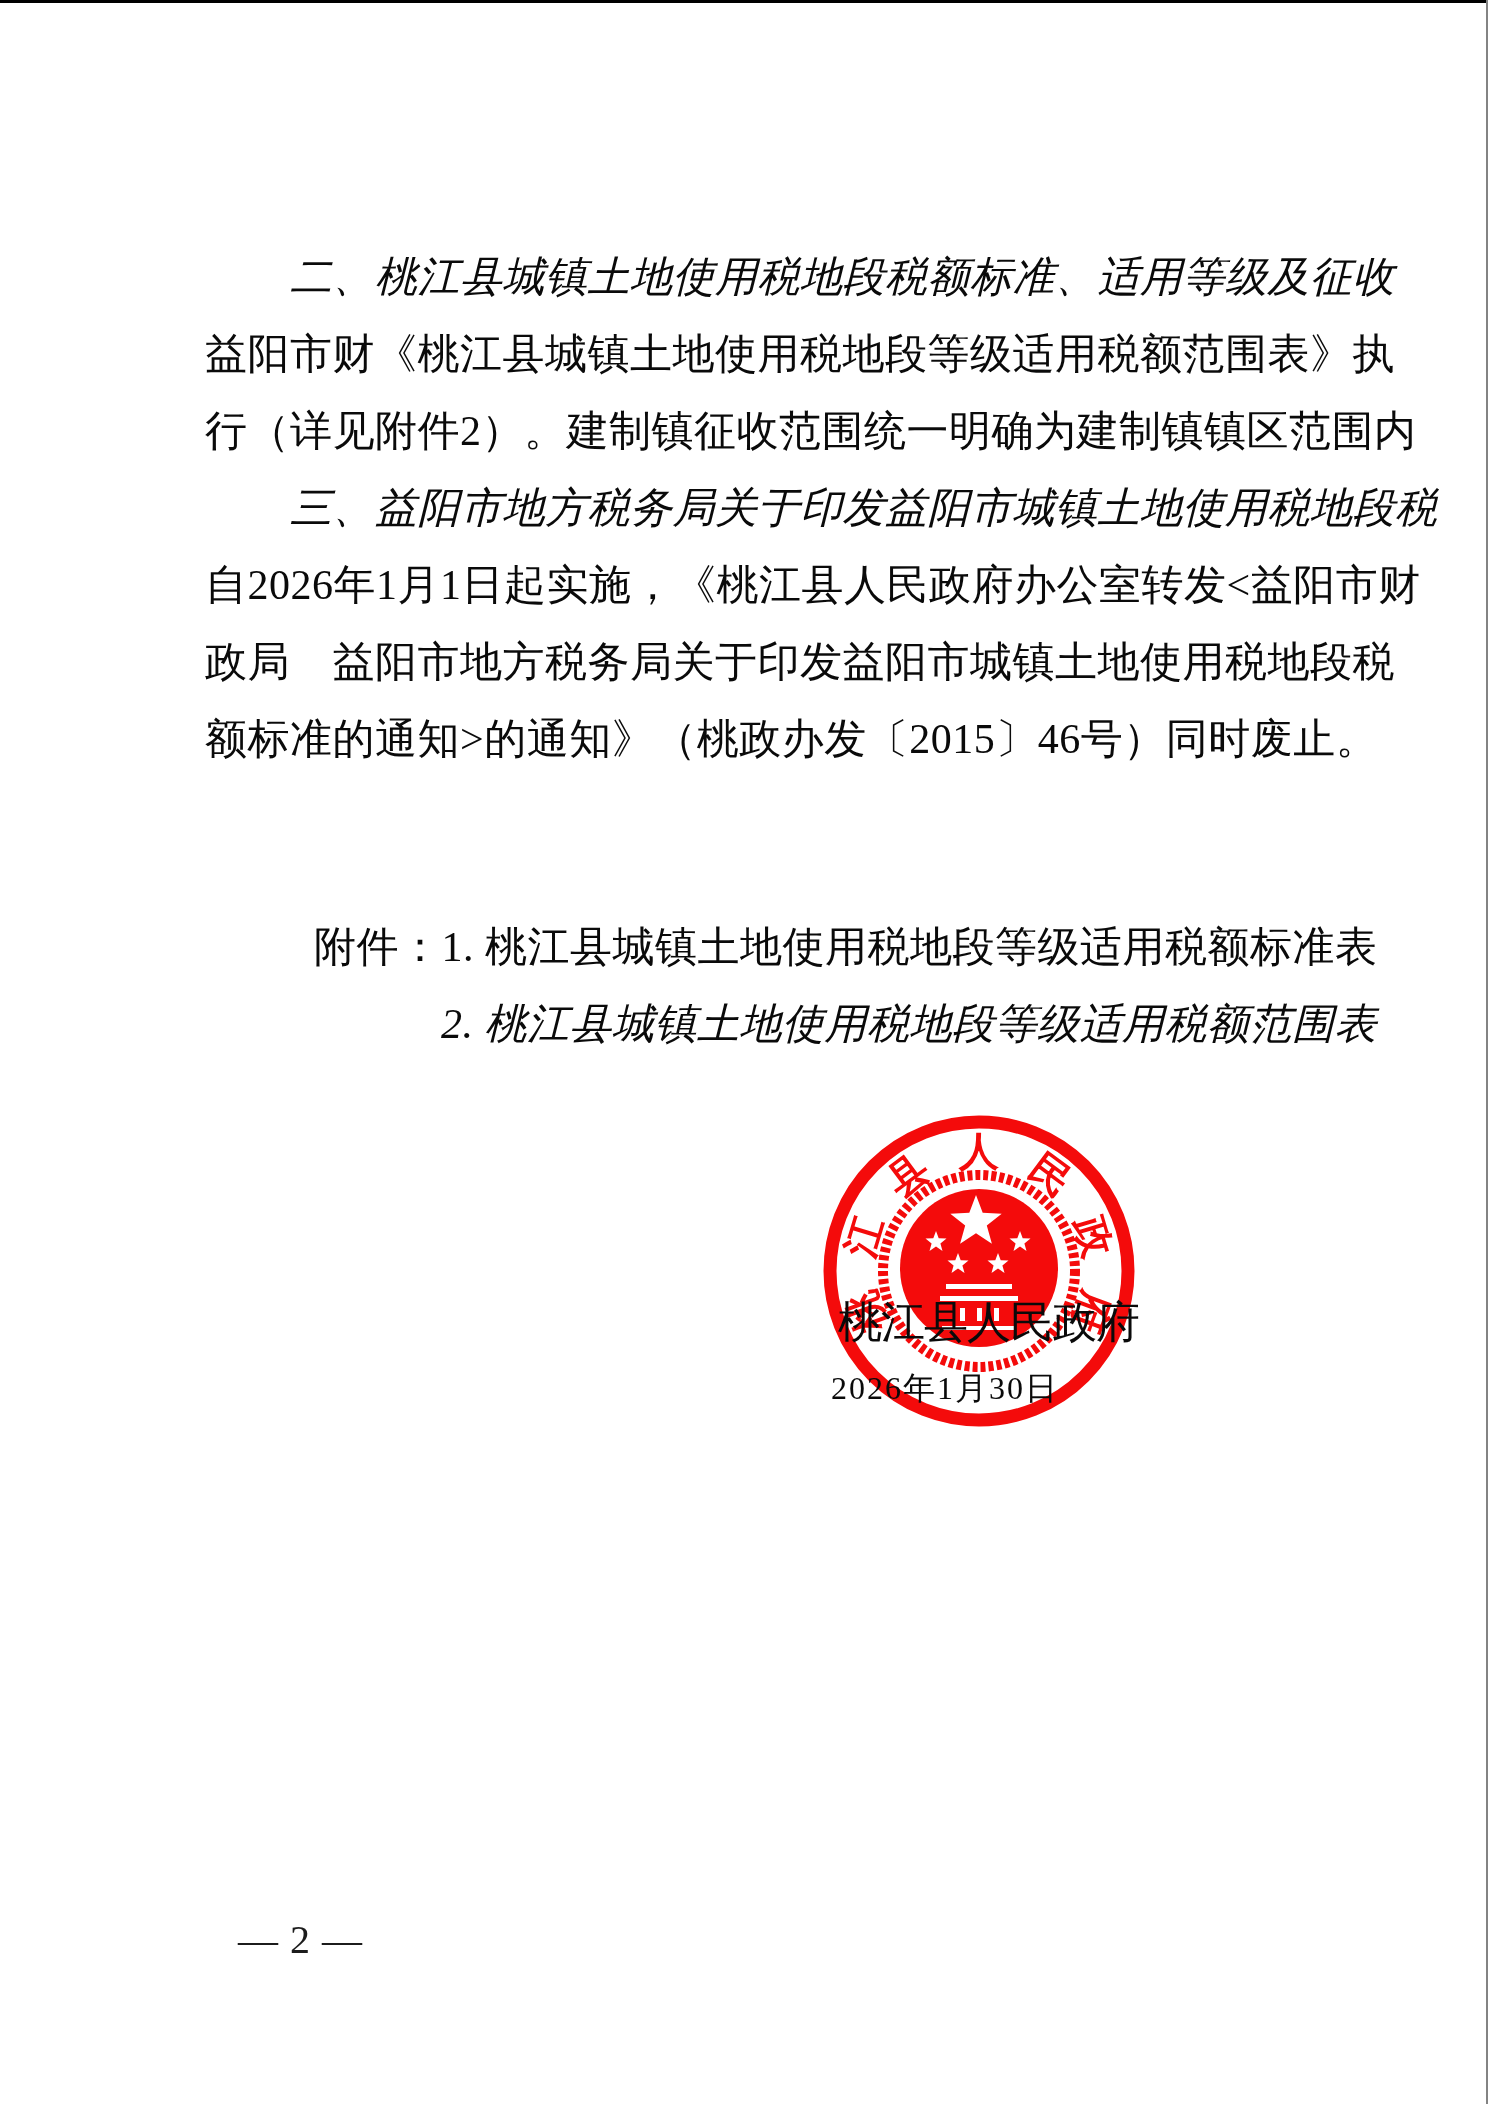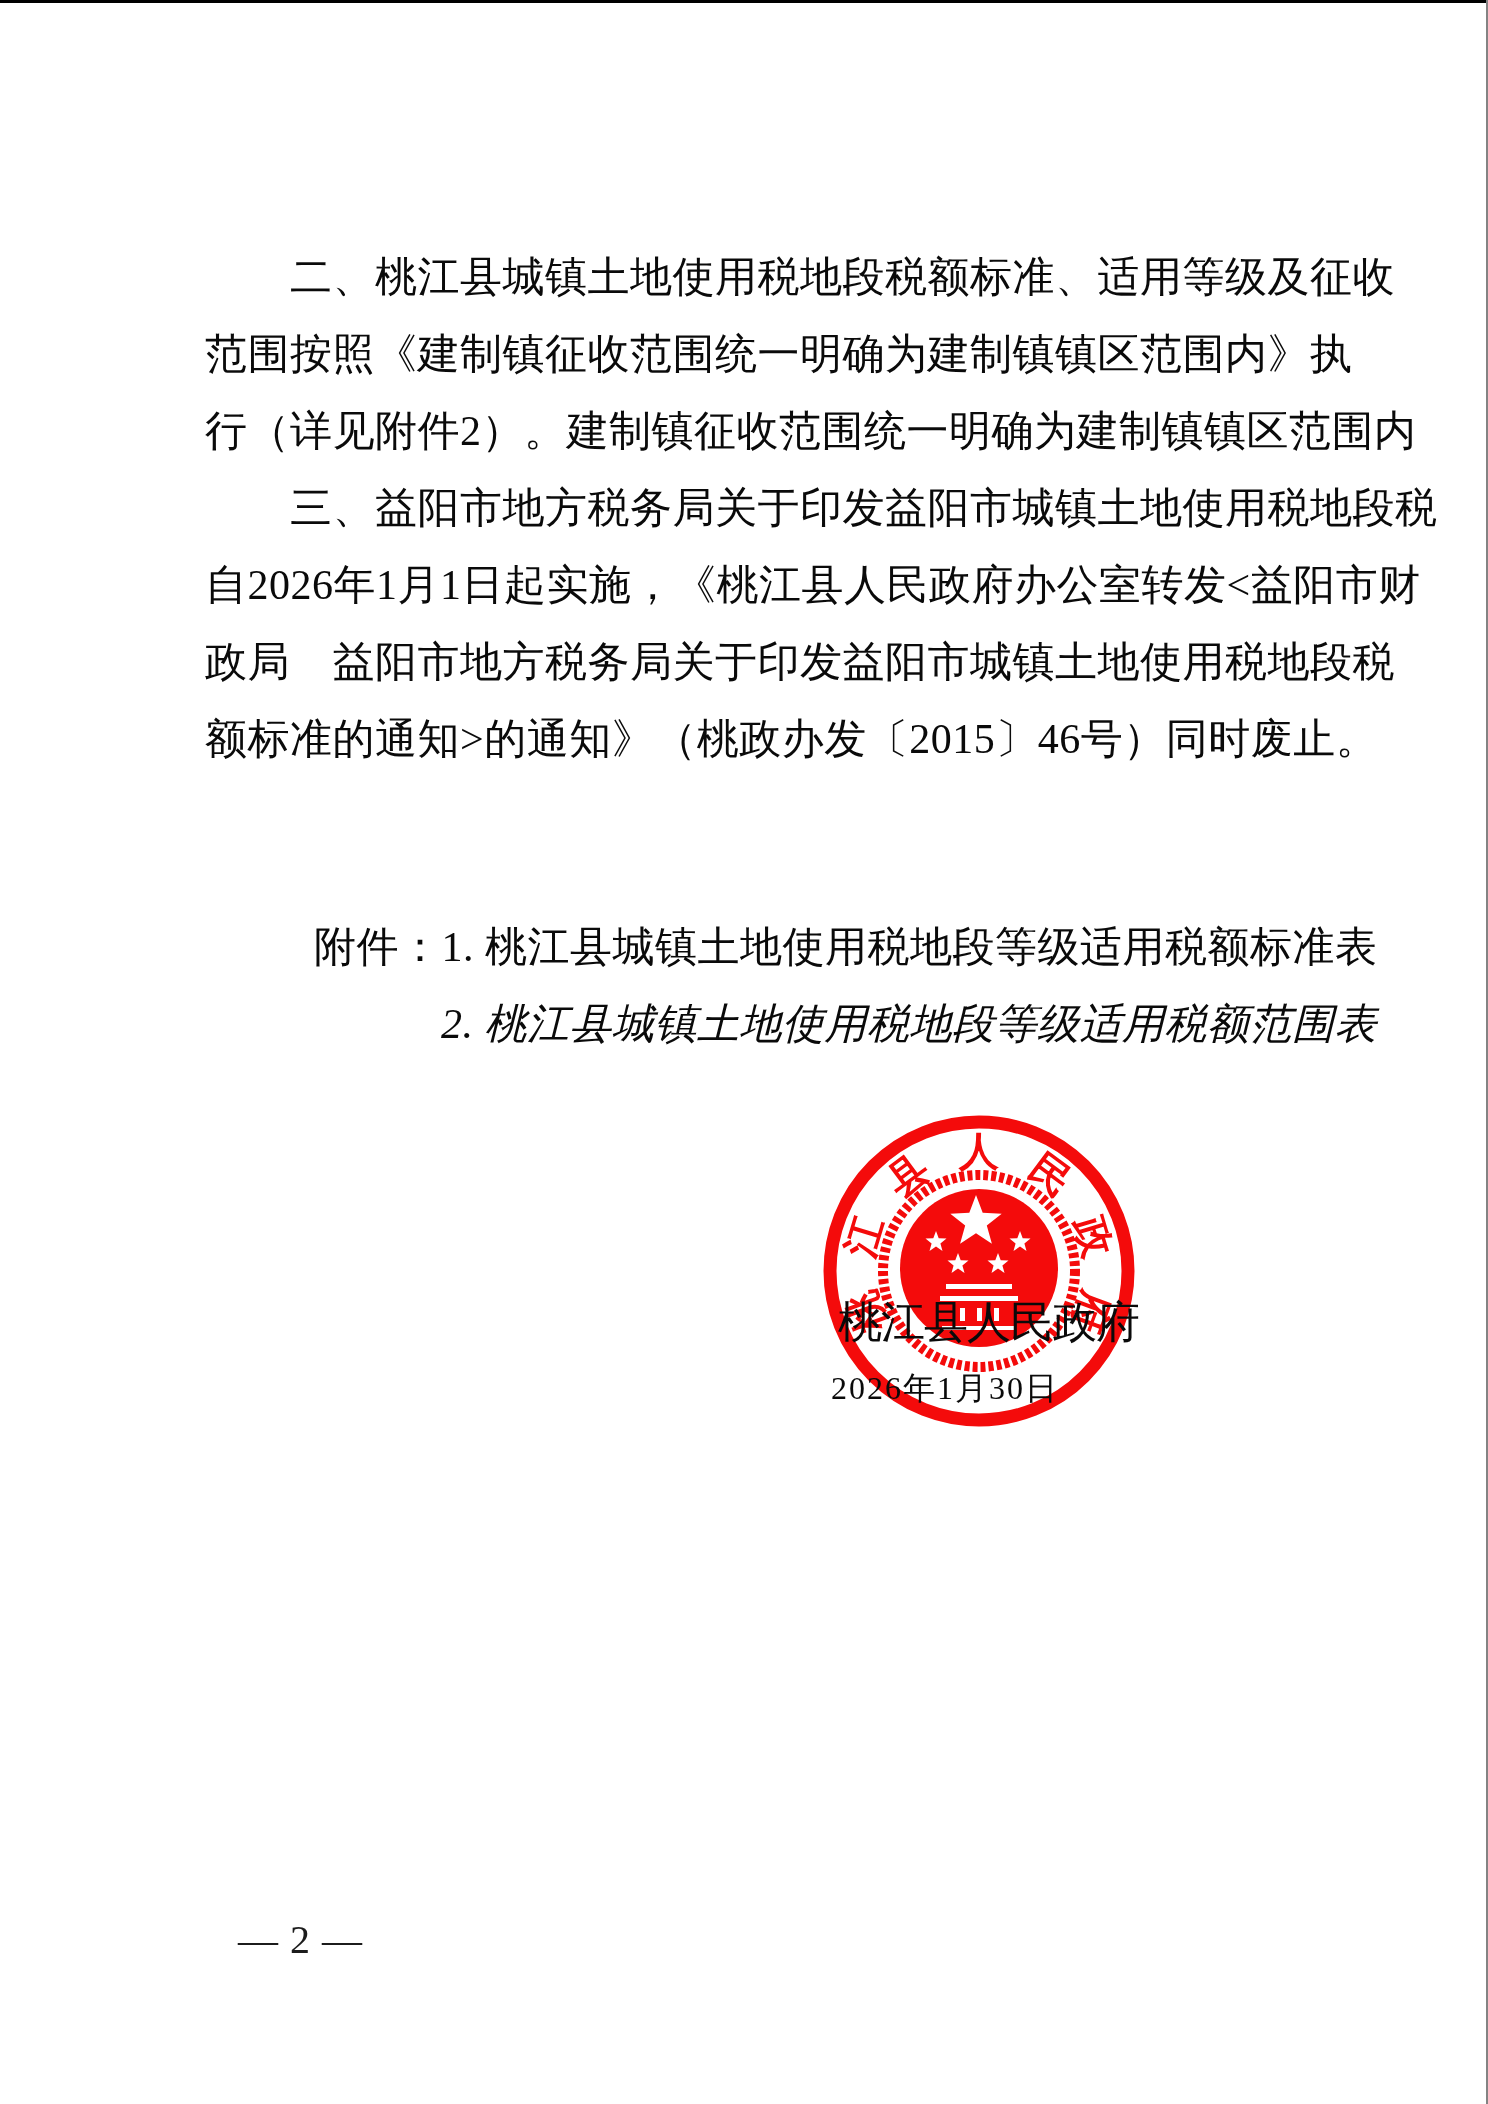--- a/index.html
+++ b/index.html
@@ -19,21 +19,21 @@
     position: absolute; top: 0; right: 0;
     width: 2px; height: 2104px; background: #838383;
   }
   .body-text {
     position: absolute; left: 205px; top: 239px; width: 1130px;
   }
   .line {
     font-size: 42px; line-height: 77px; height: 77px;
     white-space: nowrap; letter-spacing: 0.5px;
   }
-  .line.indent { text-indent: 85px; }
+  .line.indent { text-indent: 85px; font-style: italic; }
   .attachments { position: absolute; left: 283px; top: 909px; }
   .att-line {
     font-size: 42px; line-height: 77px; height: 77px;
     white-space: nowrap; letter-spacing: 0.5px; margin-left: 31px;
   }
   .att-line.cont { padding-left: 127px; font-style: italic; }
   .seal-block { position: absolute; left: 0; top: 0; }
   .seal-svg { position: absolute; left: 814px; top: 1106px; z-index: 1; }
   .seal-authority {
     position: absolute; left: 838px; top: 1293px; z-index: 2;
@@ -53,21 +53,21 @@
   }
 </style>
 </head>
 <body>
 
 <div class="top-edge"></div>
 <div class="right-edge"></div>
 
 <div class="body-text">
     <div class="line indent">二、桃江县城镇土地使用税地段税额标准、适用等级及征收</div>
-    <div class="line">范围按照《建制镇征收范围统一明确为建制镇镇区范围内》执</div>
+    <div class="line">益阳市财《桃江县城镇土地使用税地段等级适用税额范围表》执</div>
     <div class="line">行（详见附件2）。建制镇征收范围统一明确为建制镇镇区范围内</div>
     <div class="line indent">三、益阳市地方税务局关于印发益阳市城镇土地使用税地段税</div>
     <div class="line">自2026年1月1日起实施，《桃江县人民政府办公室转发&lt;益阳市财</div>
     <div class="line">政局　益阳市地方税务局关于印发益阳市城镇土地使用税地段税</div>
     <div class="line">额标准的通知&gt;的通知》（桃政办发〔2015〕46号）同时废止。</div>
   </div>
 
 <div class="attachments">
     <div class="att-line">附件：1. 桃江县城镇土地使用税地段等级适用税额标准表</div>
     <div class="att-line cont">2. 桃江县城镇土地使用税地段等级适用税额范围表</div>

